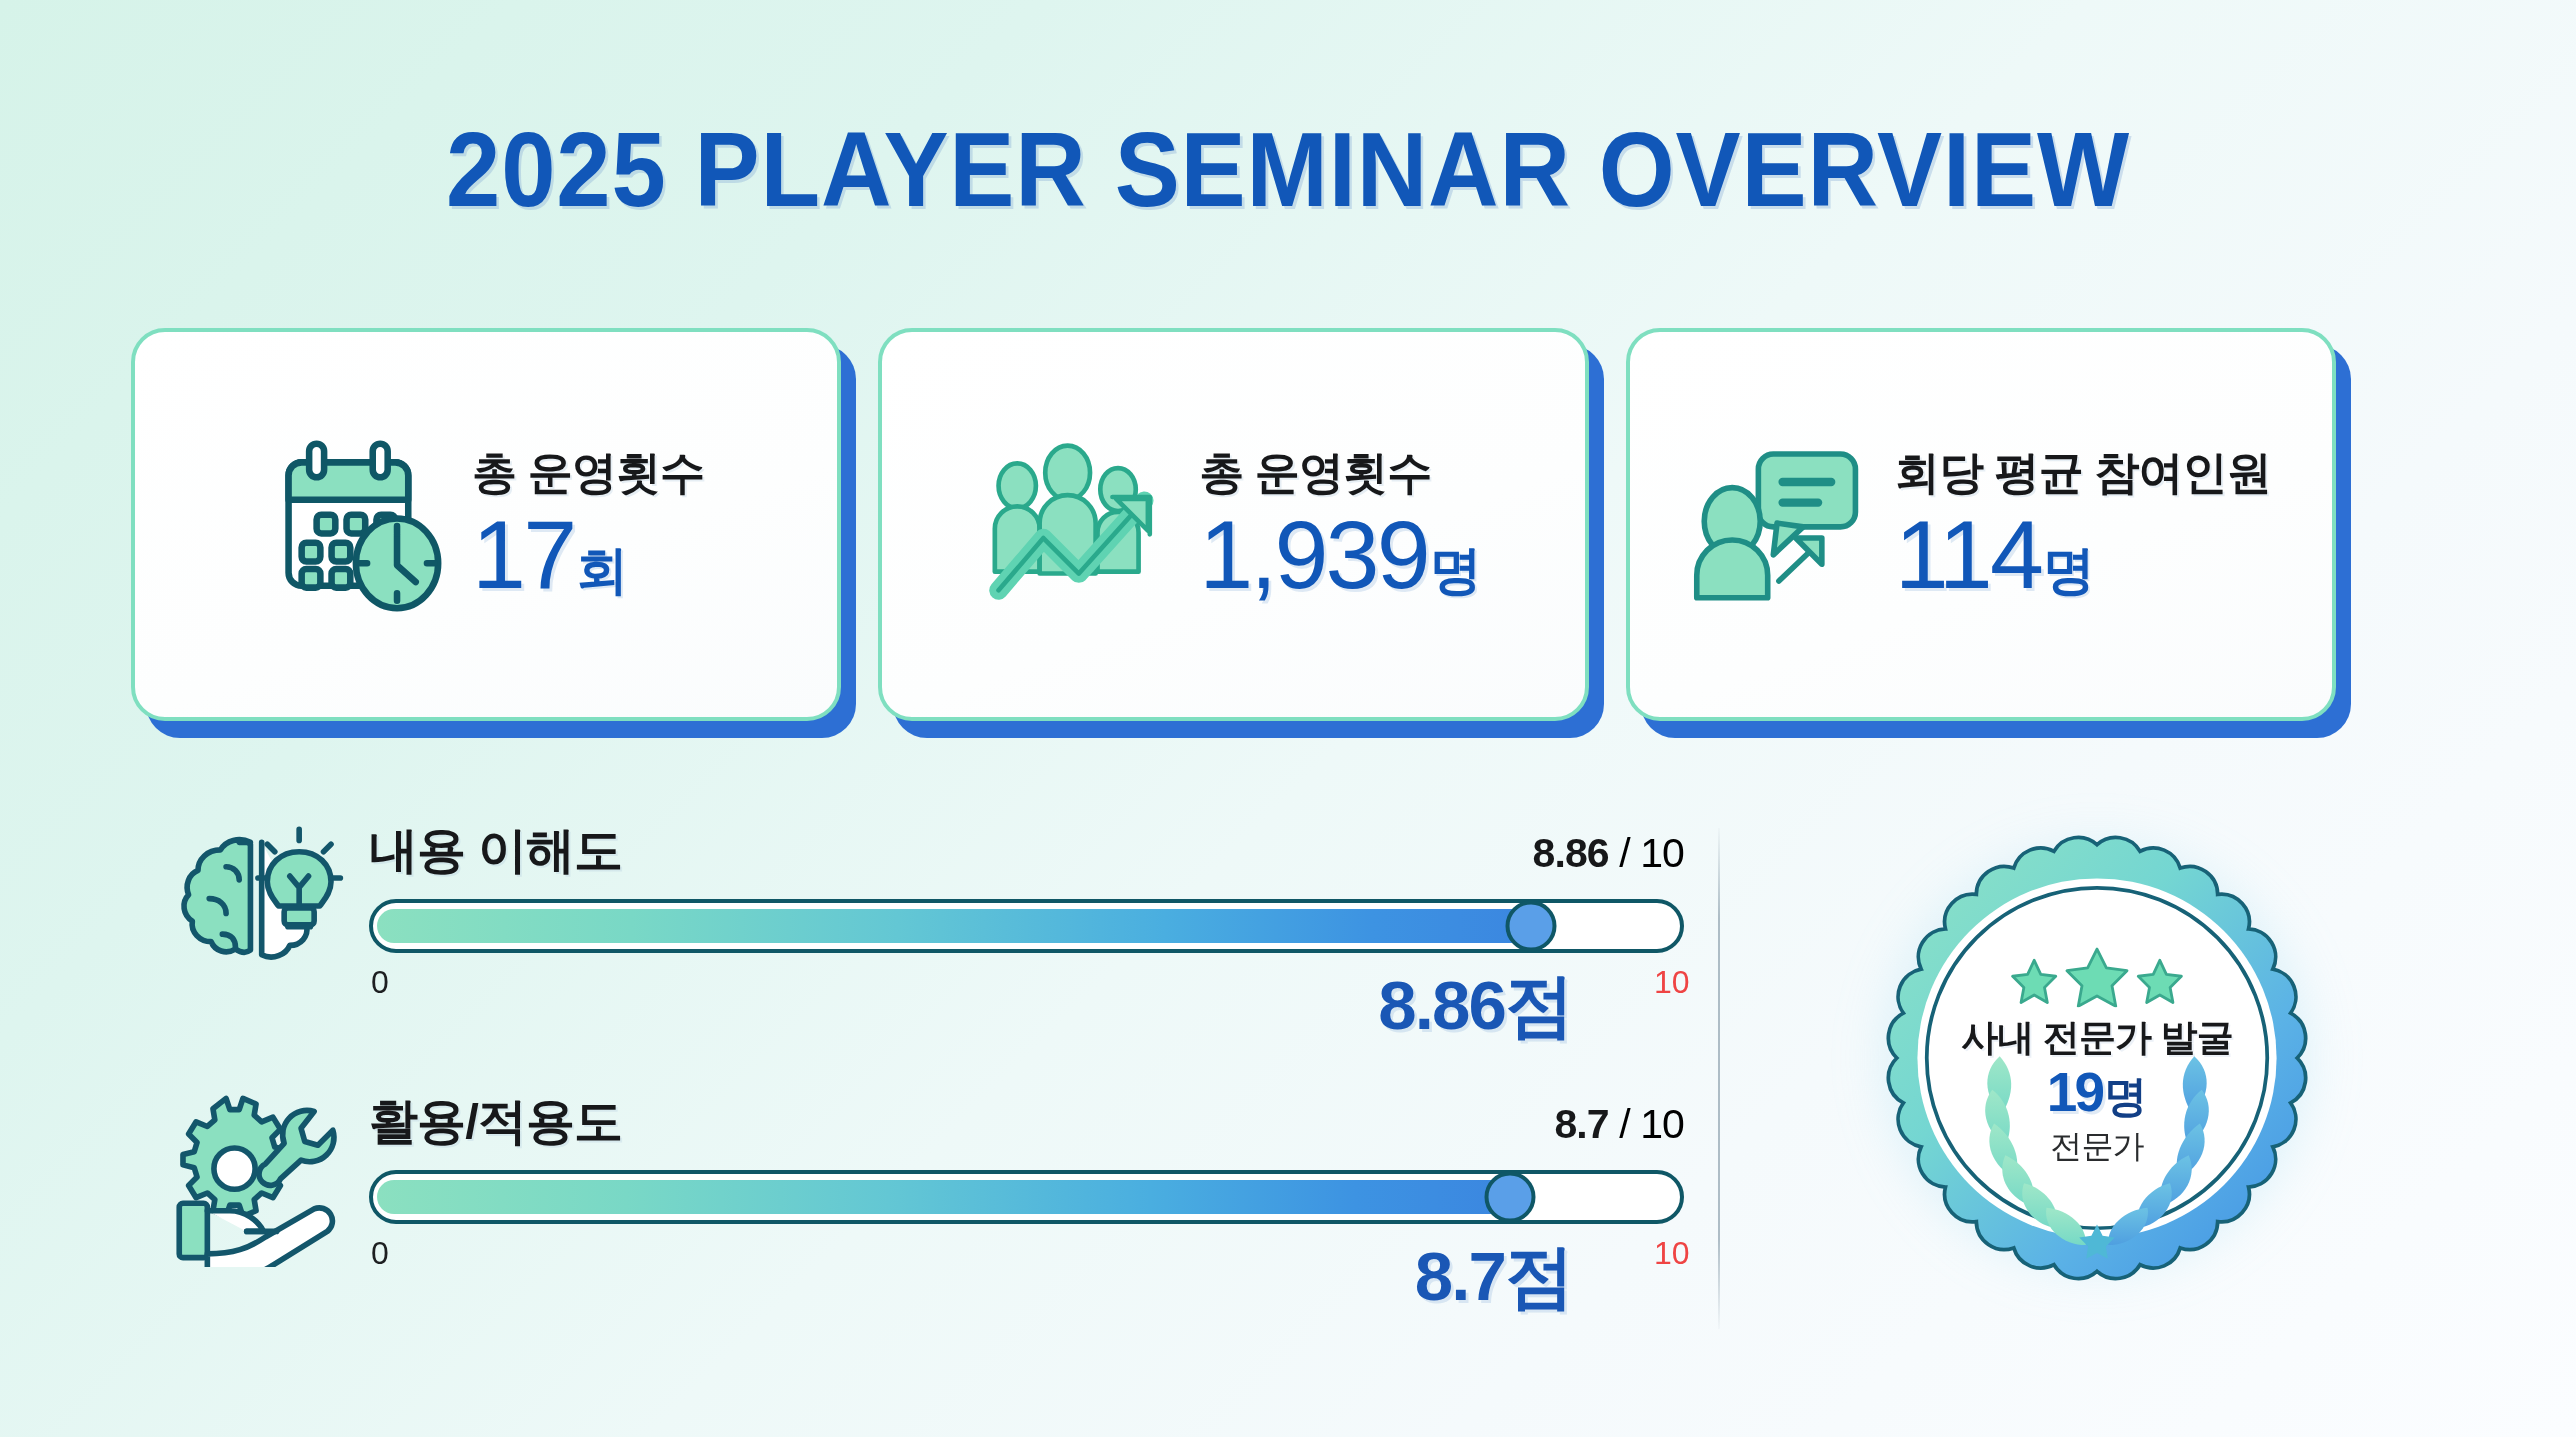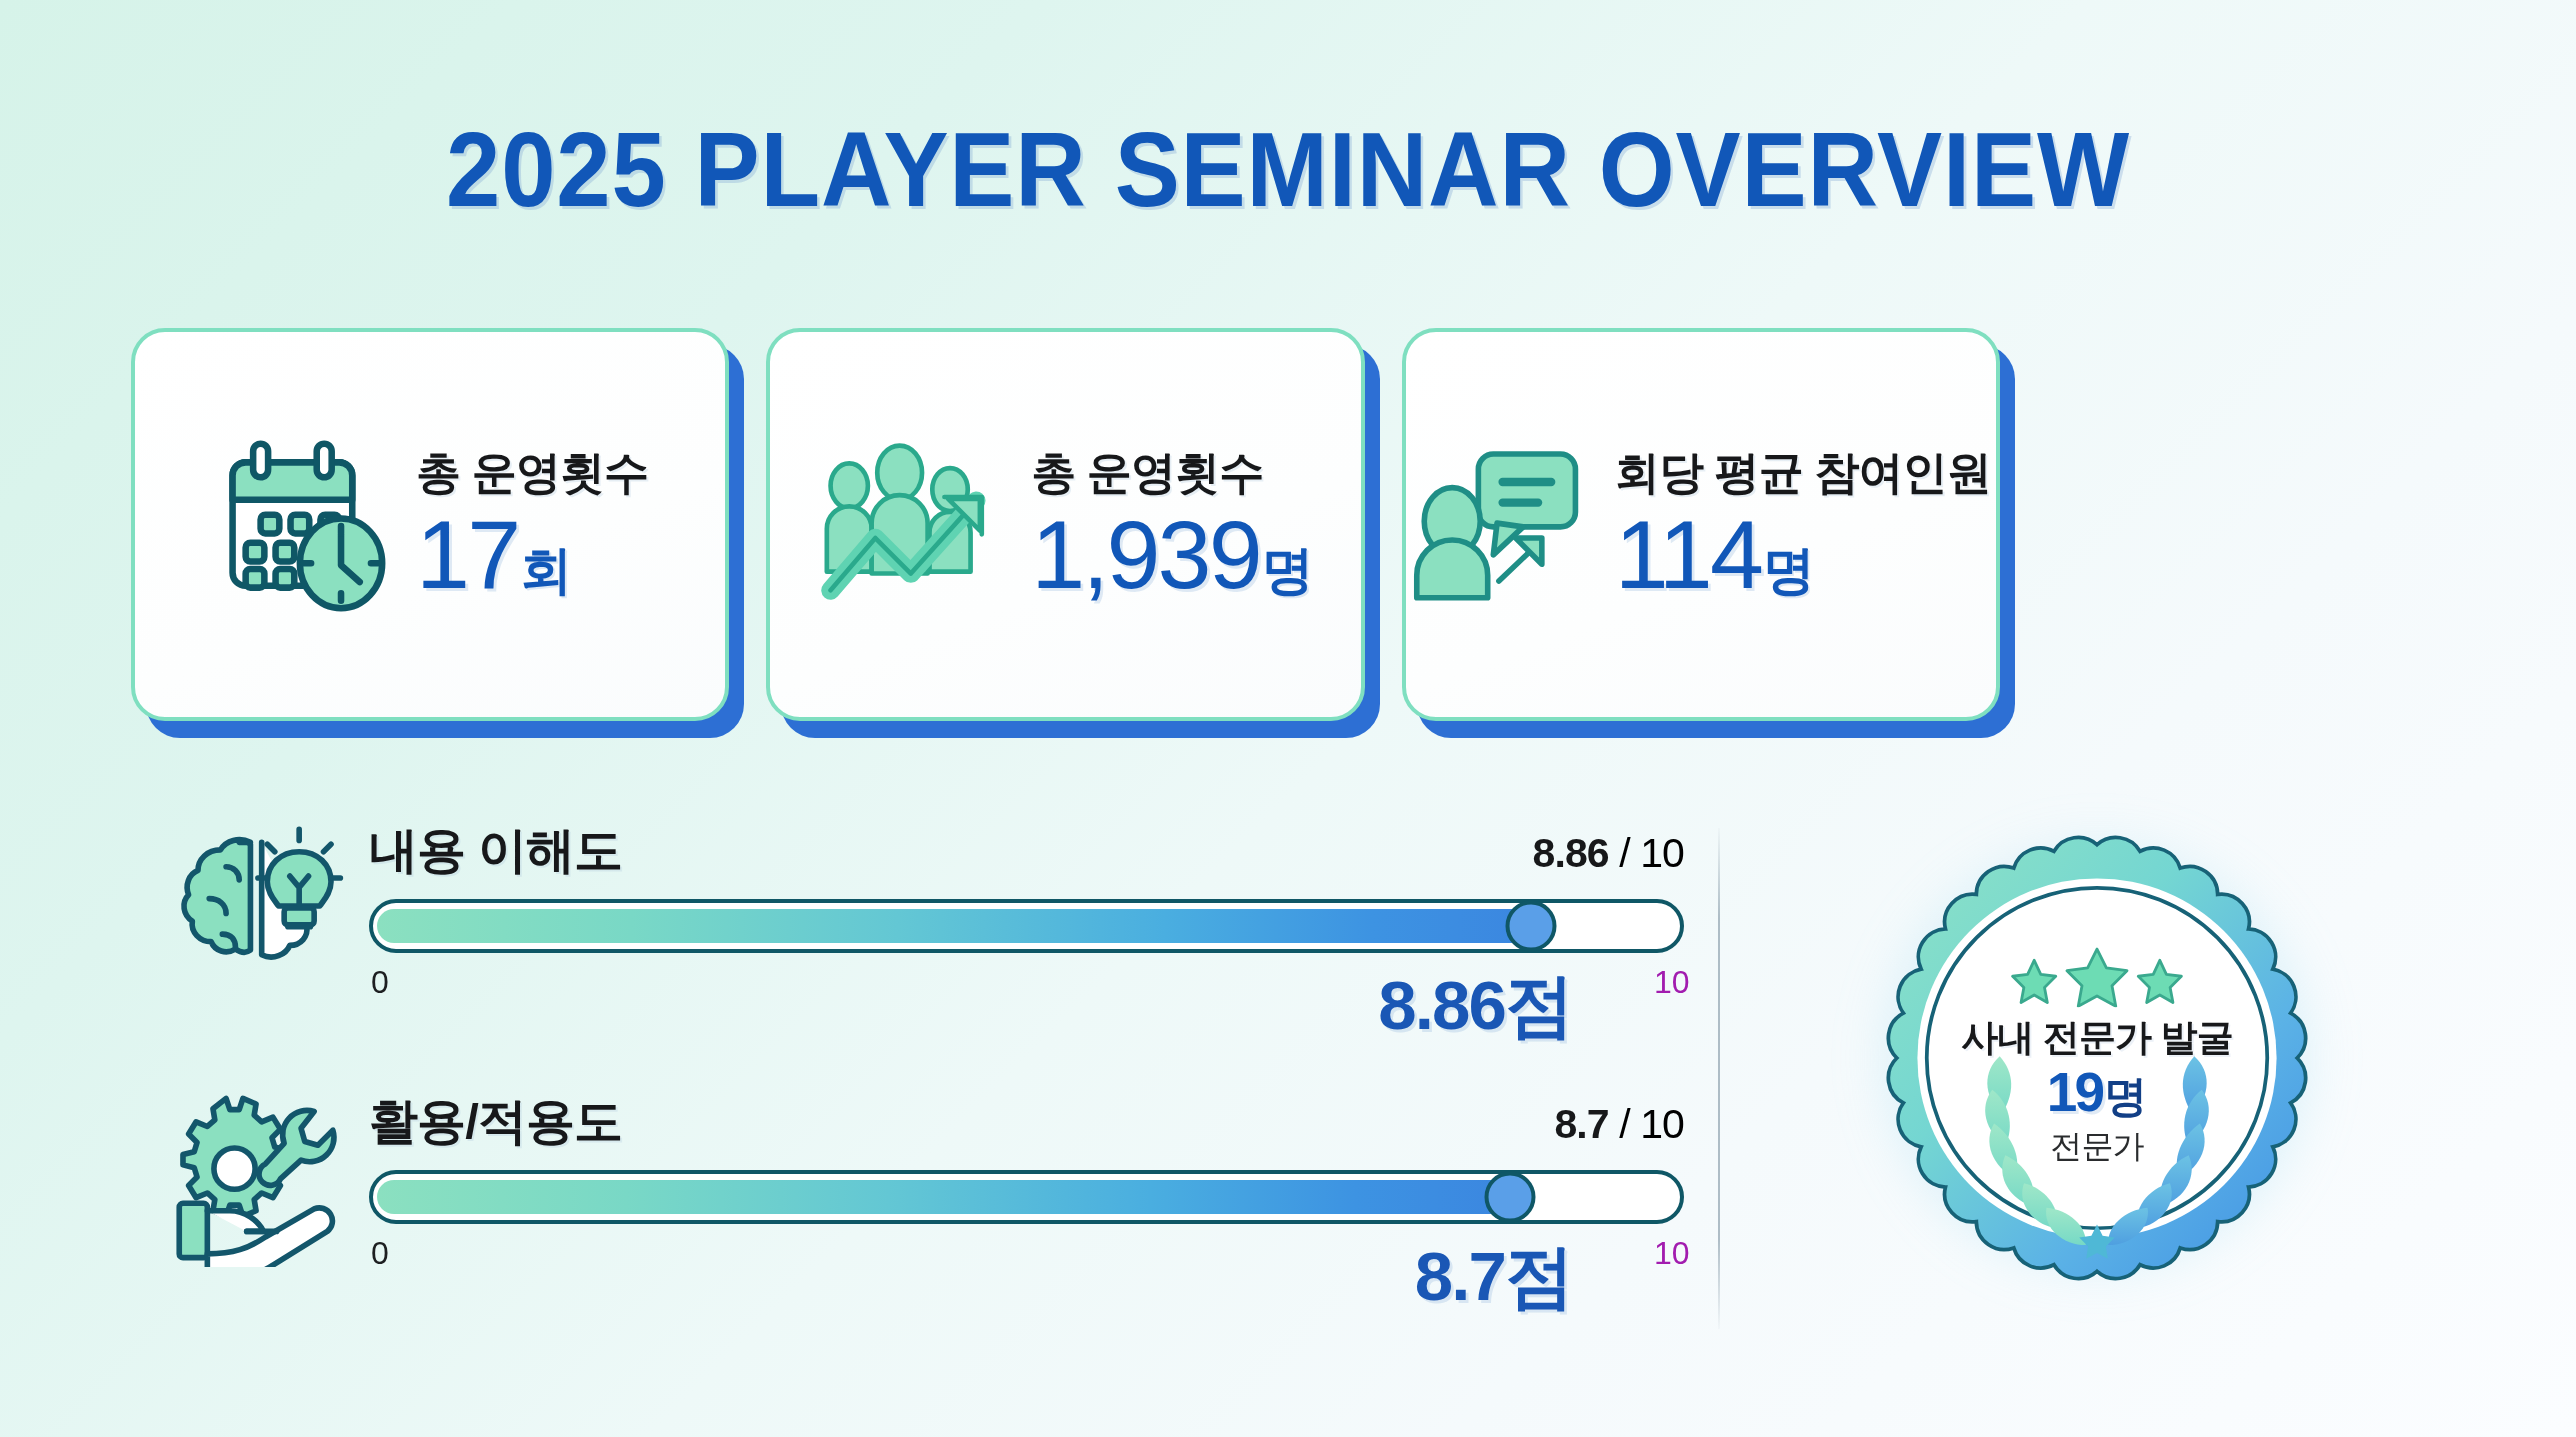--- a/index.html
+++ b/index.html
@@ -18,21 +18,21 @@
     font-size:105px; font-weight:bold;
     letter-spacing:0.9px;
     color:#1157b8;
     font-family:"Liberation Sans Narrow","Liberation Sans", sans-serif;
     transform:scaleX(0.93);
     text-shadow:2.8px 2.8px 0 rgba(120,160,210,.30);
     white-space:nowrap;
   }
 
   
-  .cards { position:absolute; top:328px; left:131px; width:1869px; height:393px; display:flex; gap:37px;align-items:flex-end; }
+  .cards { position:absolute; top:328px; left:131px; width:2205px; height:393px; display:flex; gap:37px;align-items:flex-end; }
   .card-wrap { position:relative; flex:1 1 0; height:393px; }
   .card-shadow {
     position:absolute; left:15px; top:17px; width:100%; height:100%;
     background:#2d6fd4; border-radius:34px;
   }
   .card {
     position:absolute; inset:0;
     background:linear-gradient(160deg,#ffffff 0%,#fdfefe 60%,#fafcfd 100%);
     border:4.7px solid #7fdfc0;
     border-radius:34px;
@@ -76,21 +76,21 @@
     position:absolute; left:3.7px; top:5.6px; height:34px; border-radius:17px;
     background:linear-gradient(90deg,#8be0c0 0%,#79d8c6 22%,#63c7d4 45%,#4aaee0 68%,#3d93e2 86%,#3b86e0 100%);
   }
   .thumb {
     position:absolute; top:50%; transform:translate(-50%,-50%);
     width:51px; height:51px; border-radius:50%;
     background:#5a9fe8; border:4.7px solid #0f5766;
   }
   .track-axis { position:relative; height:56px; }
   .axis-min { position:absolute; left:1.9px; top:11.2px; font-size:32px; color:#1d1f21; }
-  .axis-max { position:absolute; right:-5.6px; top:11.2px; font-size:32px; color:#a21caf; }
+  .axis-max { position:absolute; right:-5.6px; top:11.2px; font-size:32px; color:#ef4444; }
   .big-score {
     position:absolute; right:112px; top:150px;
     font-size:69px; font-weight:bold; color:#1a57b5; letter-spacing:-1.9px;
     text-shadow:2.8px 2.8px 0 rgba(130,170,215,.25); white-space:nowrap;
   }
 
   
   .divider {
     position:absolute; left:1718px; top:828px; width:1.9px; height:501px;
     background:linear-gradient(180deg,rgba(160,175,185,.05),rgba(150,168,180,.75) 18%,rgba(150,168,180,.75) 82%,rgba(160,175,185,.05));

